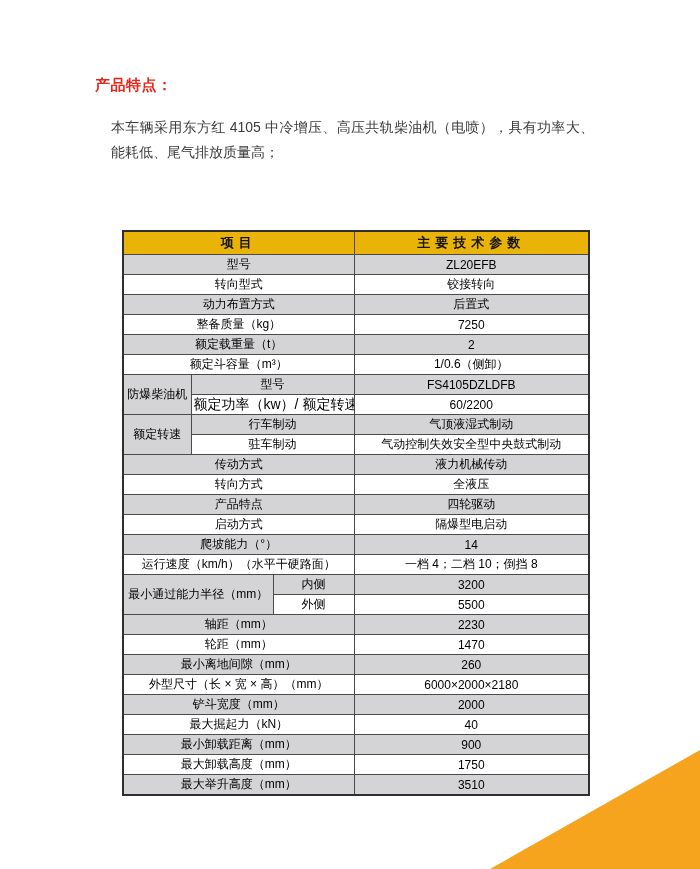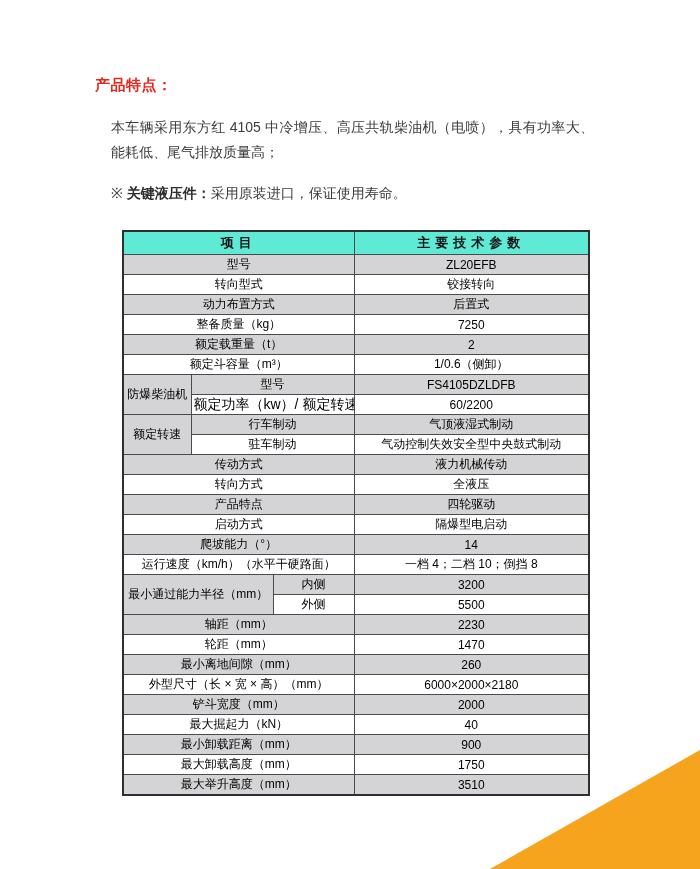--- a/index.html
+++ b/index.html
@@ -47,21 +47,21 @@
     text-align: center;
     vertical-align: middle;
     font-size: 12px;
     color: #000000;
     padding: 0 2px;
     height: 19px;
     overflow: hidden;
     white-space: nowrap;
   }
   .spec-table thead td {
-    background: #5eead4;
+    background: #eab308;
     color: #141414;
     font-weight: bold;
     font-size: 13px;
     letter-spacing: 5px;
     height: 22px;
   }
   .spec-table tbody tr:nth-child(odd) td { background: #d4d4d6; }
   .spec-table tbody tr:nth-child(even) td { background: #ffffff; }
   .spec-table tbody td.group-cell { background: #ffffff; }
   .spec-table td.small { font-size: 14px; }
@@ -76,21 +76,20 @@
   }
 </style>
 </head>
 <body>
 
 <div class="page">
 
   <section class="features">
     <h1 class="features-heading">产品特点：</h1>
     <p class="body-text">本车辆采用东方红 4105 中冷增压、高压共轨柴油机（电喷），具有功率大、能耗低、尾气排放质量高；</p>
-    <p class="body-text"><span class="ref-mark">※</span><b>关键液压件：</b><span>采用原装进口，保证使用寿命。</span></p>
   </section>
 
   <table class="spec-table">
     <colgroup>
       <col style="width:68px">
         <col style="width:82px">
         <col style="width:81px">
         <col style="width:235px">
     </colgroup>
     <thead>

